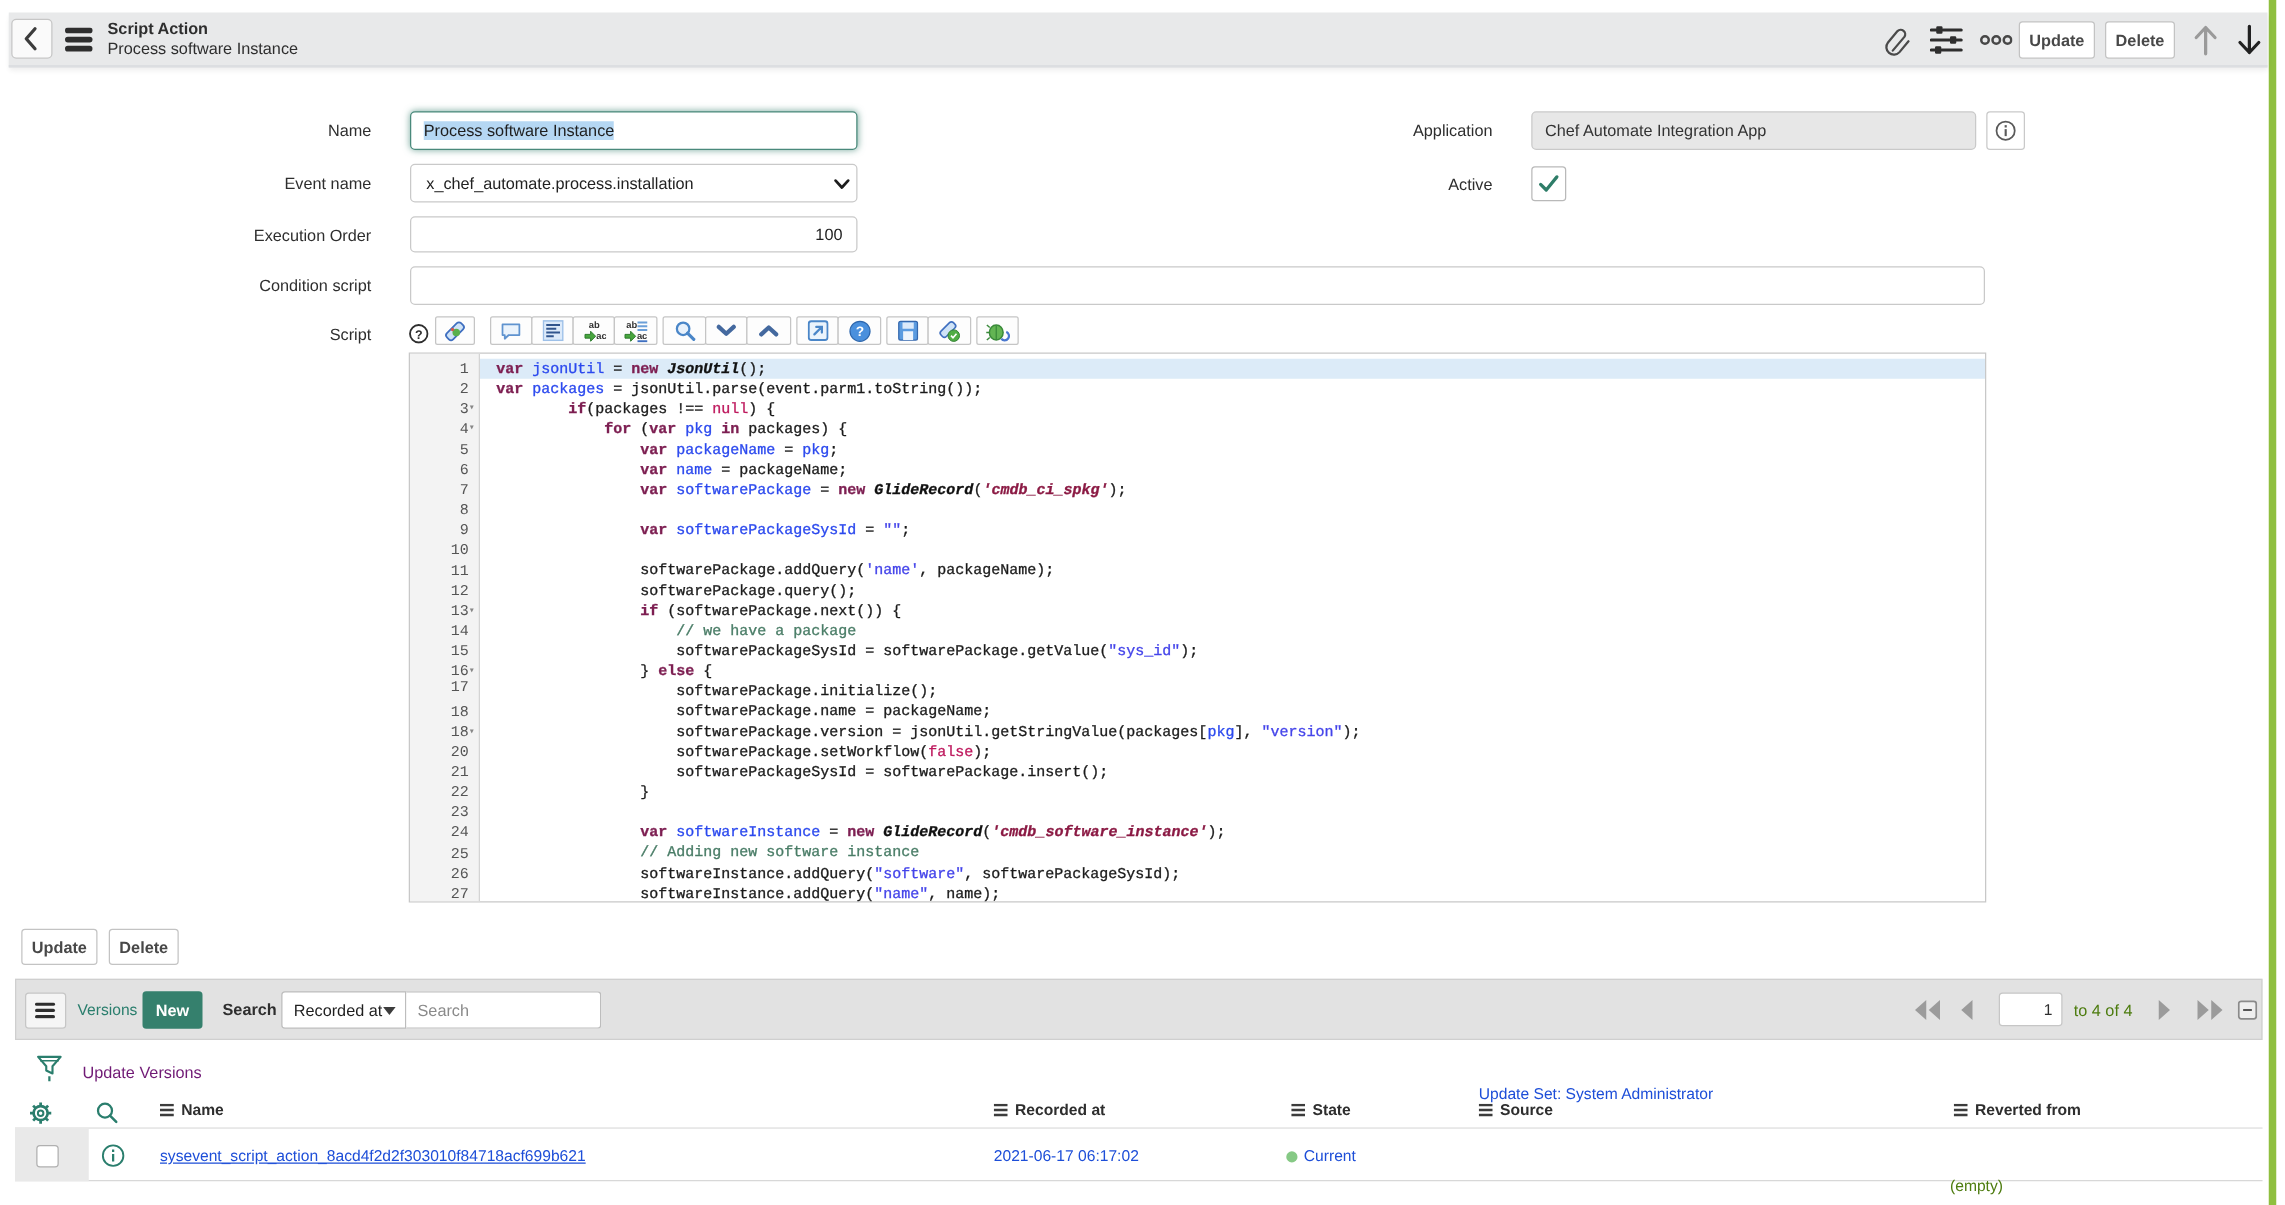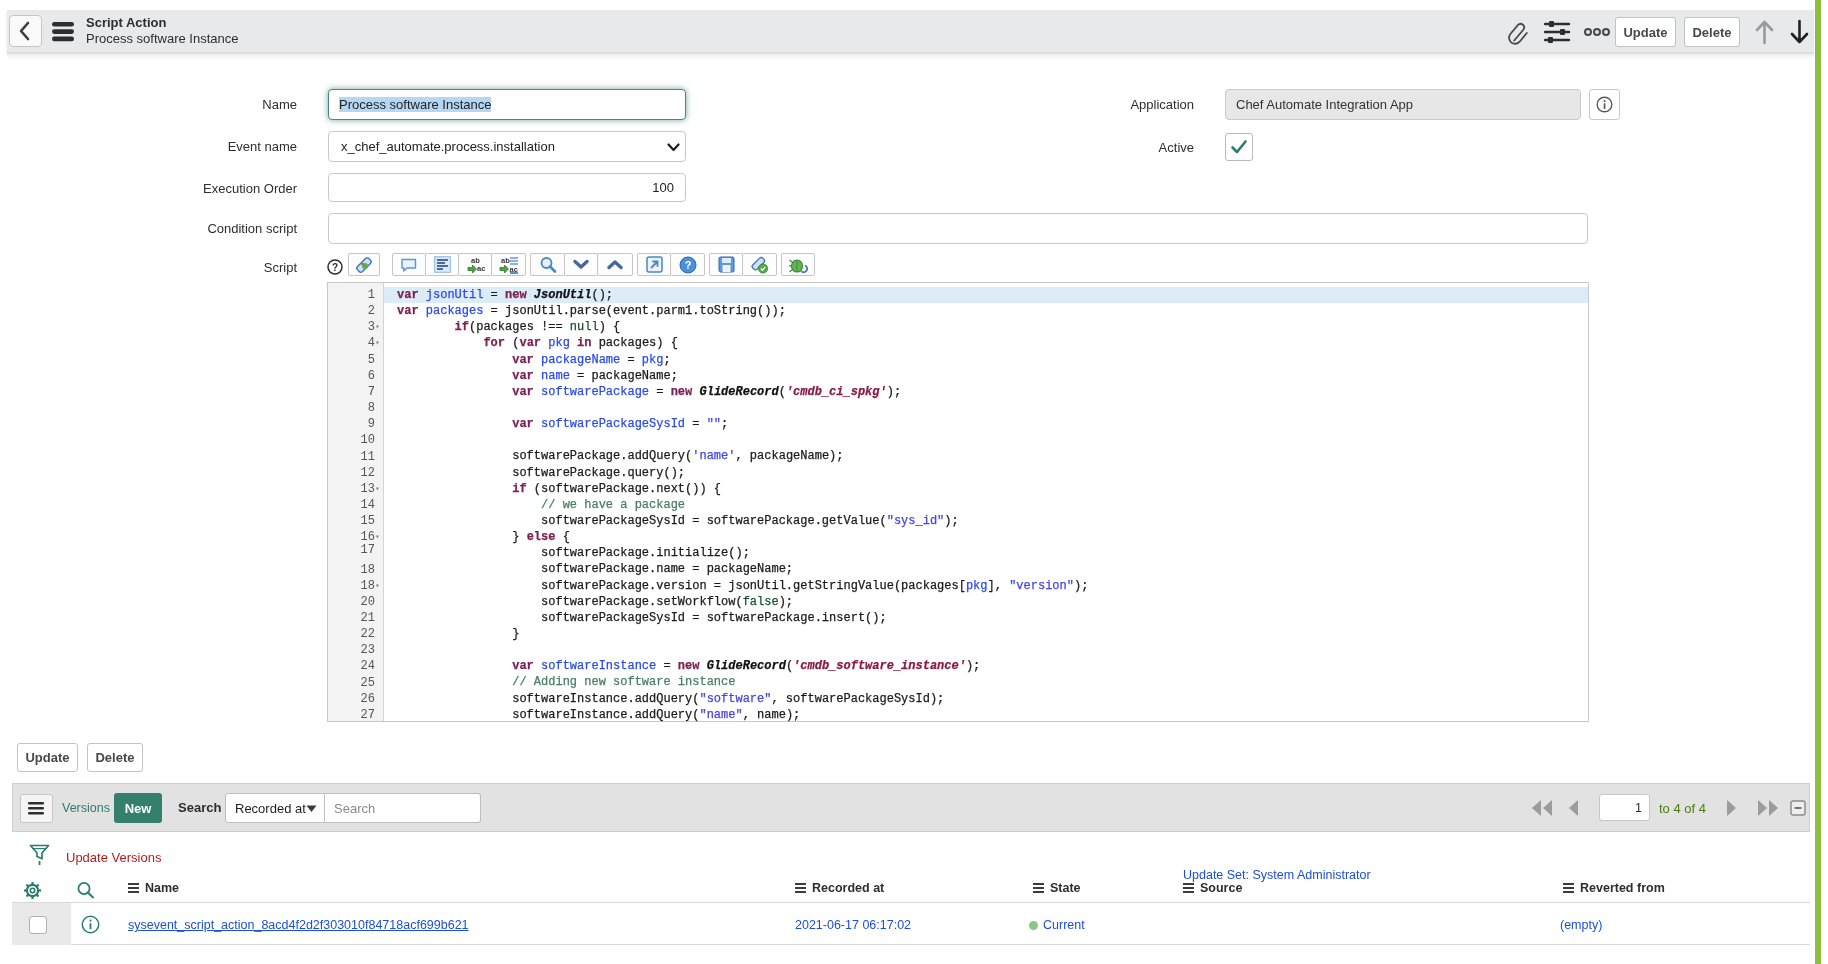--- a/index.html
+++ b/index.html
@@ -5,21 +5,21 @@
 html,body{width:1828px;height:964px;background:#fff;font-family:"Liberation Sans",sans-serif;position:relative;overflow:hidden}
 .abs{position:absolute}
 .lbl{position:absolute;font-size:13px;color:#2e2e2e;text-align:right}
 .inp{position:absolute;background:#fff;border:1px solid #c9c9c9;border-radius:4px;font-size:13px;color:#222}
 .btn{position:absolute;background:#fff;border:1px solid #c3c3c3;border-radius:3px;font-size:13px;font-weight:700;color:#484848;display:flex;align-items:center;justify-content:center}
 .tbtn{position:absolute;top:253px;height:23px;background:#fdfdfd;border:1px solid #c5c5c5;border-radius:2px;display:flex;align-items:center;justify-content:center}
 .cl{white-space:pre;height:16.15px;line-height:16.15px;padding-left:13px;-webkit-text-stroke:.25px currentColor}
 .k{color:#7d1f52;font-weight:bold}
 .d{color:#2b49ee}
 .s{color:#4444ea}
-.a{color:#14532d}
+.a{color:#be185d}
 .c{color:#4a7d67}
 .t{color:#8b1a44;font-weight:bold;font-style:italic}
 .b{color:#111;font-weight:bold;font-style:italic}
 .gn{position:absolute;right:9px;width:46px;text-align:right;color:#555;font-size:12px;height:16.15px;line-height:16.15px}
 .fold{position:absolute;right:1px;width:8px;color:#888;font-size:8px;height:16.15px;line-height:16.15px}
 .colh{position:absolute;font-size:12.5px;font-weight:700;color:#2e2e2e}
 .cold{position:absolute;font-size:12.5px;color:#1d4ed8}
 </style></head><body>
 
 <div class="abs" style="left:1815px;top:0;width:6px;height:964px;background:#8fbf3f"></div>
@@ -321,21 +321,21 @@
 <svg class="abs" style="left:1790px;top:800px" width="16" height="16">
     <rect x="1" y="1" width="14" height="14" rx="2" fill="#eee" stroke="#8a8a8a" stroke-width="1.4"></rect>
     <line x1="4.5" y1="8" x2="11.5" y2="8" stroke="#555" stroke-width="1.6"></line>
   </svg>
 
 <svg class="abs" style="left:29px;top:844px" width="21" height="23">
     <path d="M1.5 1.5 H19.5 L13 9 V14.8 L8 12.4 V9 Z" fill="none" stroke="#2a7e6d" stroke-width="1.7" stroke-linejoin="round"></path>
     <line x1="3" y1="4.6" x2="18" y2="4.6" stroke="#2a7e6d" stroke-width="1.2"></line>
     <line x1="10.5" y1="17" x2="10.5" y2="21" stroke="#2a7e6d" stroke-width="1.8"></line>
   </svg>
-<div class="abs" style="left:66px;top:850px;font-size:13px;color:#b91c1c">Update Versions</div>
+<div class="abs" style="left:66px;top:850px;font-size:13px;color:#701a75">Update Versions</div>
 
 <svg class="abs" style="left:23px;top:881px" width="19" height="19">
     <circle cx="9.5" cy="9.5" r="5.6" fill="none" stroke="#2a7e6d" stroke-width="2.1"></circle>
     <circle cx="9.5" cy="9.5" r="2.2" fill="none" stroke="#2a7e6d" stroke-width="1.6"></circle>
     <g stroke="#2a7e6d" stroke-width="2.2">
 <line x1="9.5" y1="1" x2="9.5" y2="4"></line>
       <line x1="9.5" y1="15" x2="9.5" y2="18"></line>
       <line x1="1" y1="9.5" x2="4" y2="9.5"></line>
       <line x1="15" y1="9.5" x2="18" y2="9.5"></line>
 <line x1="3.5" y1="3.5" x2="5.7" y2="5.7"></line>
@@ -396,13 +396,13 @@
 <svg class="abs" style="left:81px;top:915px" width="19" height="19">
     <circle cx="9.5" cy="9.5" r="8.2" fill="none" stroke="#2a7e6d" stroke-width="1.5"></circle>
     <rect x="8.6" y="8.2" width="1.8" height="6" fill="#2a7e6d"></rect>
     <rect x="8.6" y="4.6" width="1.8" height="2" fill="#2a7e6d"></rect>
   </svg>
 <div class="cold" style="left:128px;top:918px;text-decoration:underline">sysevent_script_action_8acd4f2d2f303010f84718acf699b621</div>
 <div class="cold" style="left:795px;top:918px">2021-06-17 06:17:02</div>
 <div class="abs" style="left:1029px;top:921px;width:9px;height:9px;border-radius:50%;background:#86c985"></div>
 <div class="cold" style="left:1043px;top:918px">Current</div>
 <div class="cold" style="left:1183px;top:868px;">Update Set: System Administrator</div>
-<div class="cold" style="left:1560px;top:918px;color:#1d4ed8">(empty)</div>
+<div class="cold" style="left:1560px;top:942px;color:#4d7c0f">(empty)</div>
 
 </body></html>

